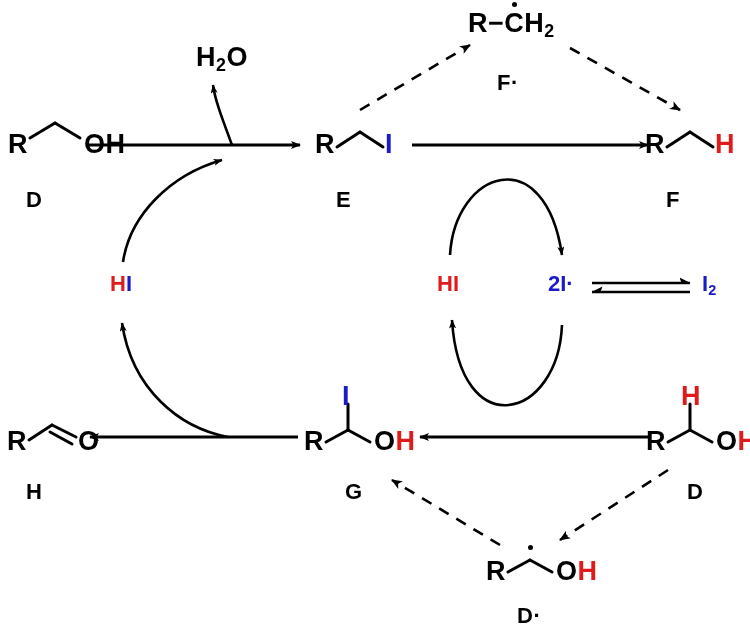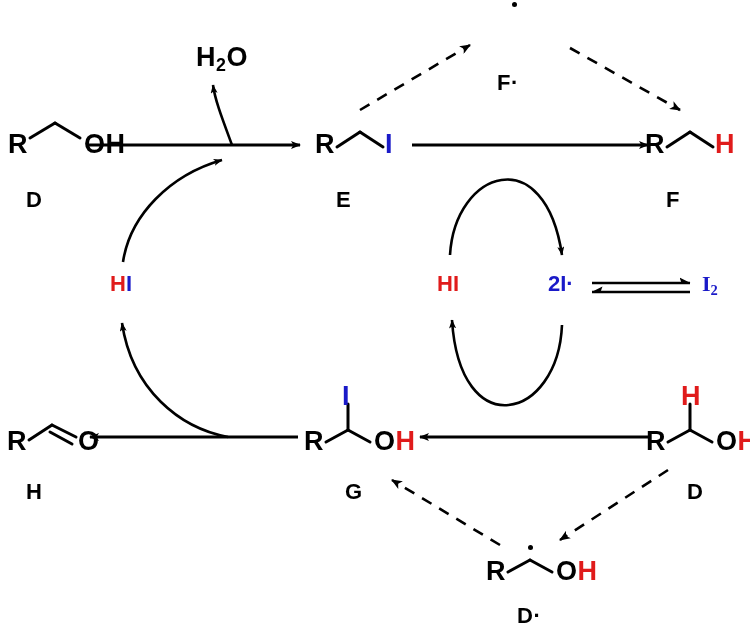--- a/index.html
+++ b/index.html
@@ -155,30 +155,31 @@
   <div class="node letterlabel" style="left:26px; top:189px;">D</div>
 
   <div class="node struct" style="left:315px; top:131px;">R</div>
   <div class="node struct blue" style="left:385px; top:131px;">I</div>
   <div class="node letterlabel" style="left:336px; top:189px;">E</div>
 
   <div class="node struct" style="left:645px; top:131px;">R</div>
   <div class="node struct red" style="left:715px; top:131px;">H</div>
   <div class="node letterlabel" style="left:666px; top:189px;">F</div>
 
+  <div class="node struct" style="left:468px; top:10px;"><span>R</span><span>−</span><span>C</span><span>H</span><span class="sub">2</span></div>
   <div class="radicaldot" style="left:512px; top:2px;"></div>
   <div class="node letterlabel" style="left:497px; top:72px;">F·</div>
 
   <div class="node species" style="left:110px; top:273px;"><span class="red">H</span><span class="blue">I</span></div>
 
   <div class="node species red" style="left:437px; top:273px;">HI</div>
 
   <div class="node species blue" style="left:548px; top:273px;">2I·</div>
 
-  <div class="node species blue" style="left:702px; top:273px;font-family:Liberation Serif, serif;"><span>I</span><span class="sub">2</span></div>
+  <div class="node species blue" style="left:702px; top:273px;"><span>I</span><span class="sub">2</span></div>
 
   <div class="node struct" style="left:7px; top:428px;">R</div>
   <div class="node struct" style="left:78px; top:428px;">O</div>
   <div class="node letterlabel" style="left:26px; top:481px;">H</div>
 
   <div class="node struct blue" style="left:342px; top:383px;">I</div>
   <div class="node struct" style="left:304px; top:428px;">R</div>
   <div class="node struct" style="left:374px; top:428px;"><span class="black">O</span><span class="red">H</span></div>
   <div class="node letterlabel" style="left:345px; top:481px;">G</div>
 

